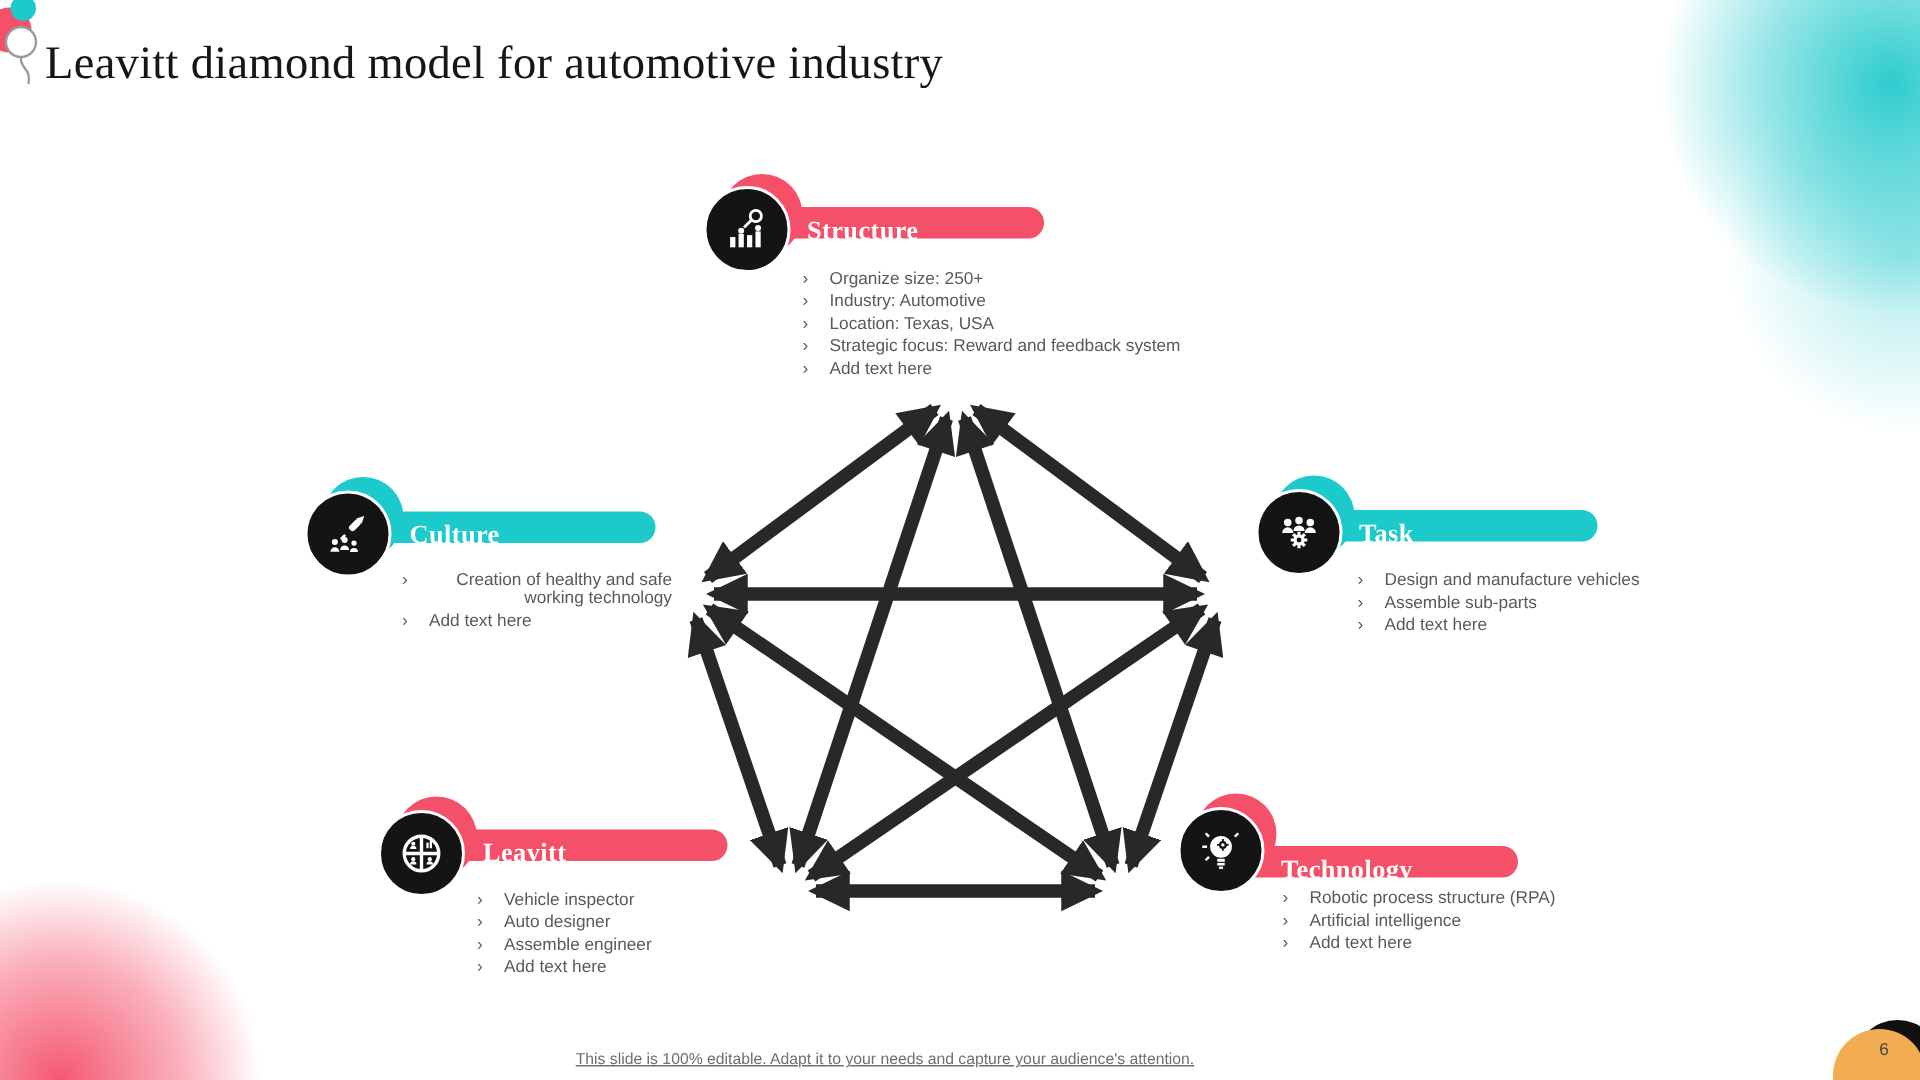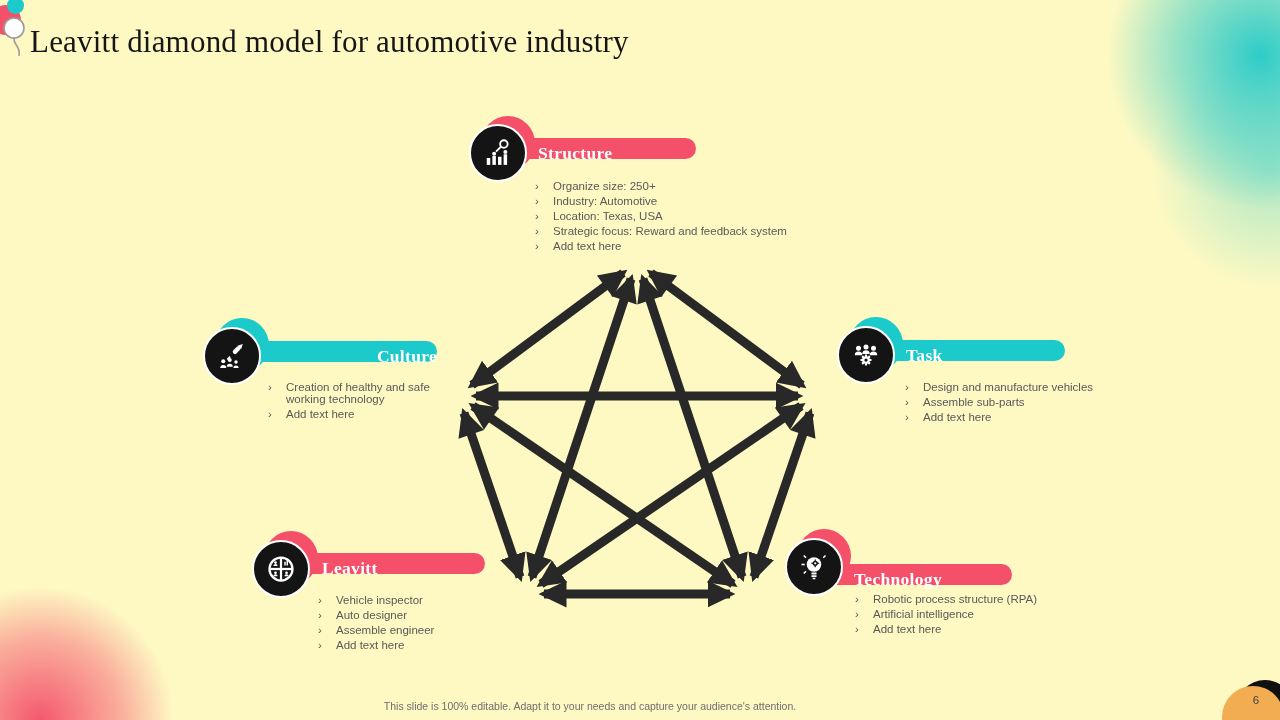--- a/index.html
+++ b/index.html
@@ -1,17 +1,17 @@
 <!DOCTYPE html>
 <html><head>
 <meta charset="utf-8">
 <style>
   html,body{margin:0;padding:0;background:#e8e8e8;}
   #slide{
-    position:relative;width:1280px;height:720px;background:#fef9c3;
+    position:relative;width:1280px;height:720px;background:#ffffff;
     overflow:hidden;font-family:"Liberation Sans",sans-serif;
   }
   
   .blob{position:absolute;border-radius:50%;pointer-events:none;}
   .blob-teal-big{left:1105px;top:-100px;width:310px;height:310px;
     background:radial-gradient(circle,rgba(23,199,201,.9) 0%,rgba(23,199,201,.45) 38%,rgba(23,199,201,0) 70%);}
   .blob-teal-soft{left:1140px;top:40px;width:260px;height:260px;
     background:radial-gradient(circle,rgba(23,199,201,.35) 0%,rgba(23,199,201,0) 65%);}
   .blob-pink-bottom{left:-95px;top:585px;width:270px;height:270px;
     background:radial-gradient(circle,rgba(244,80,106,.95) 0%,rgba(244,80,106,.45) 42%,rgba(244,80,106,0) 70%);}
@@ -35,25 +35,25 @@
   .pill.pink{background:#f4506a;}
   .pill.teal{background:#1cc9cb;}
   .pill span{display:block;line-height:31px;padding-left:38px;color:#ffffff;
     font-family:"Liberation Serif",serif;font-weight:bold;font-size:17.5px;letter-spacing:.3px;}
   .icon-circle{position:absolute;width:54px;height:54px;border-radius:50%;
     background:#141414;border:2px solid #ffffff;box-sizing:content-box;
     display:flex;align-items:center;justify-content:center;}
   .bullets{position:absolute;margin:0;padding:0;list-style:none;}
   .bullets li{display:flex;font-size:11.5px;color:#595959;line-height:12.3px;margin-bottom:2.6px;}
   .bullets .mk{width:18px;flex:0 0 18px;color:#595959;}
-  .bullets .tx{display:block;}
+  .bullets .tx{display:block;text-align:right;}
   .w-narrow .tx{max-width:162px;}
   
   .footer{position:absolute;left:0;top:700px;width:1180px;text-align:center;
-    font-size:10.5px;color:#6e6e6e;}
+    font-size:10.5px;color:#6e6e6e;text-decoration:underline;}
   .page-black{position:absolute;left:1236px;top:680px;width:58px;height:58px;border-radius:50%;background:#101010;}
   .page-yellow{position:absolute;left:1222px;top:686px;width:62px;height:62px;border-radius:50%;background:#f2ad52;}
   .page-num{position:absolute;left:1244px;top:694px;width:24px;text-align:center;
     font-size:11.5px;color:#454545;}
 </style>
 </head>
 <body>
 
 <div id="slide">
 
@@ -131,21 +131,21 @@
         </li>
       <li>
           <span class="mk">›</span>
           <span class="tx">Add text here</span>
         </li>
     </ul>
   </div>
 
   <div class="node" style="left:203px;top:327px;">
     <div class="accent teal" style="left:12px;top:-9px;"></div>
-    <div class="pill teal" style="left:32px;top:14px;width:202px;text-align:right;">
+    <div class="pill teal" style="left:32px;top:14px;width:202px;">
       <span>Culture</span>
     </div>
     <div class="icon-circle" style="left:0;top:0;">
       <svg width="30" height="30" viewBox="0 0 24 24">
         <g transform="rotate(45 15 8)" fill="#ffffff">
           <path d="M15 0 L17 4 L13 4 z"></path>
           <rect x="13.2" y="3.6" width="3.6" height="7" rx="1.6"></rect>
         </g>
         <line x1="10.5" y1="12.5" x2="8.2" y2="14.8" stroke="#ffffff" stroke-width="1.4"></line>
         <g fill="#ffffff">

